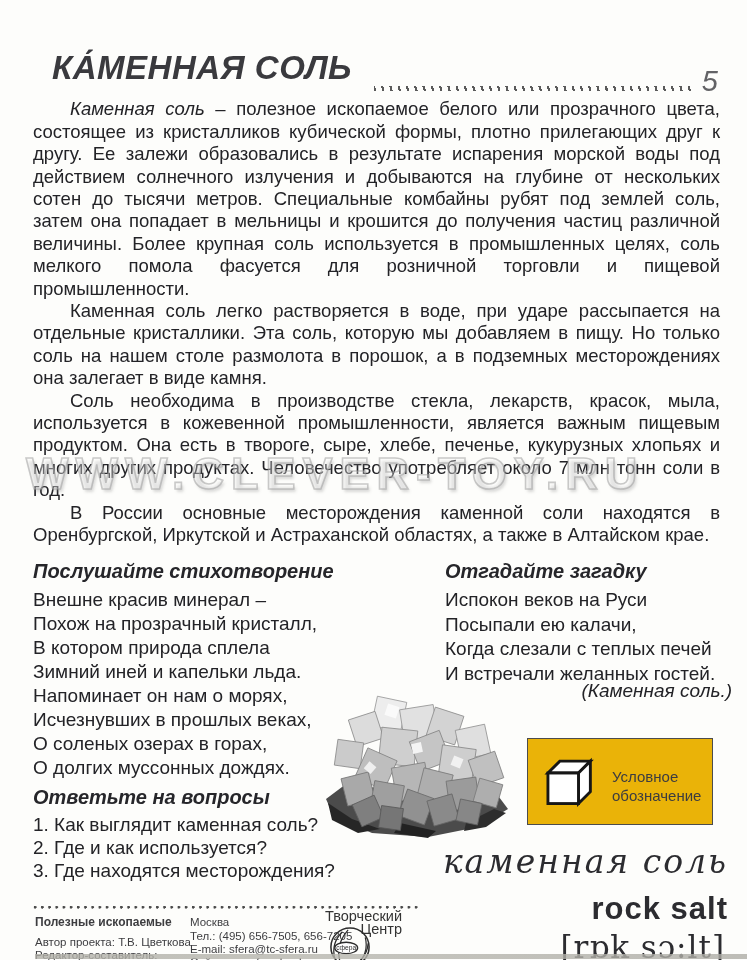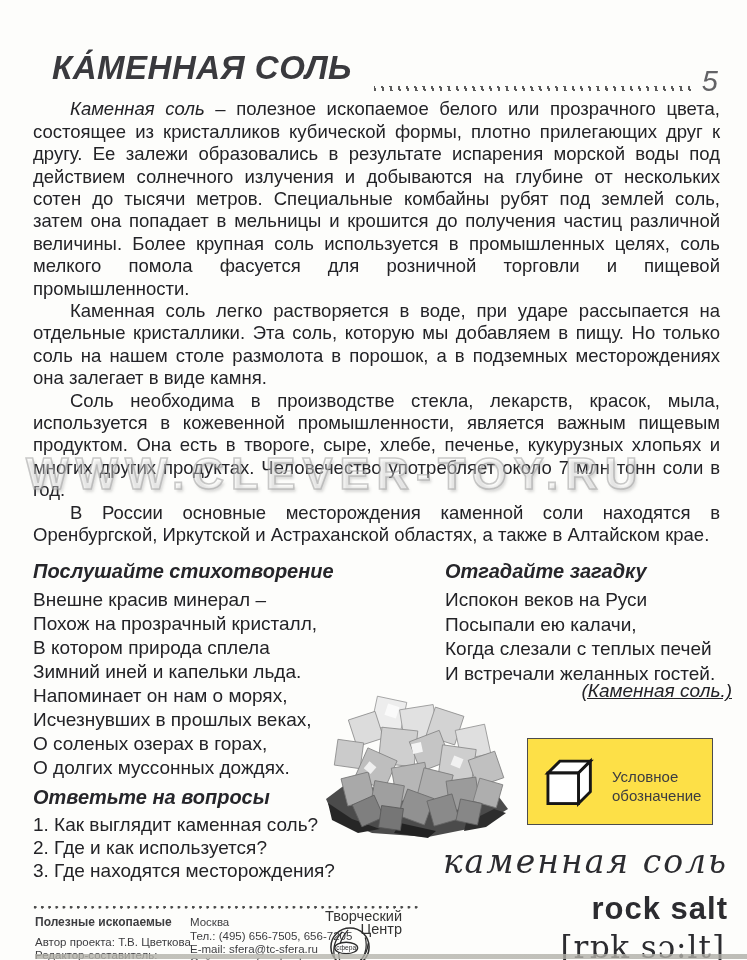--- a/index.html
+++ b/index.html
@@ -38,27 +38,27 @@
     pointer-events:none;
   }
 
   
   .lower{position:relative;height:465px;margin-top:4px;}
   .abs{position:absolute;}
 
   .sec-heading{font-size:20px;font-weight:bold;font-style:italic;color:#26262a;white-space:nowrap;}
   .poem div{font-size:19px;line-height:24px;white-space:nowrap;}
   .riddle div{font-size:19px;line-height:24.5px;white-space:nowrap;}
-  .riddle-answer{font-size:19px;font-style:italic;text-align:right;width:287px;text-decoration:underline;}
+  .riddle-answer{font-size:19px;font-style:italic;text-align:right;width:287px;}
   .questions div{font-size:19px;line-height:22.8px;white-space:nowrap;}
 
   
   .legend-box{
     left:494px;top:188px;width:186px;height:87px;
-    border:1.5px solid #4c4c4c;background:#fde047;
+    border:1.5px solid #4c4c4c;background:#eab308;
     display:flex;align-items:center;padding:0 0 0 14px;box-sizing:border-box;
   }
   .legend-label{font-size:15px;line-height:19px;color:#3c3c40;margin-left:14px;margin-top:8px;}
 
   
   .term-cursive{
     left:390px;top:292px;width:305px;text-align:right;
     font-family:"DejaVu Serif","Liberation Serif",serif;
     font-style:italic;font-size:33px;letter-spacing:2px;color:#2c2c30;white-space:nowrap;
   }

